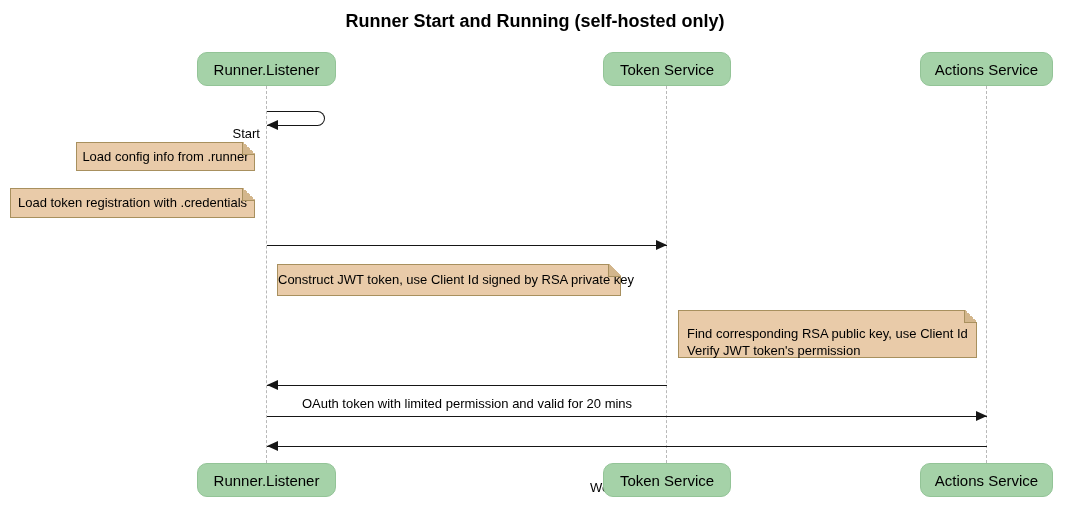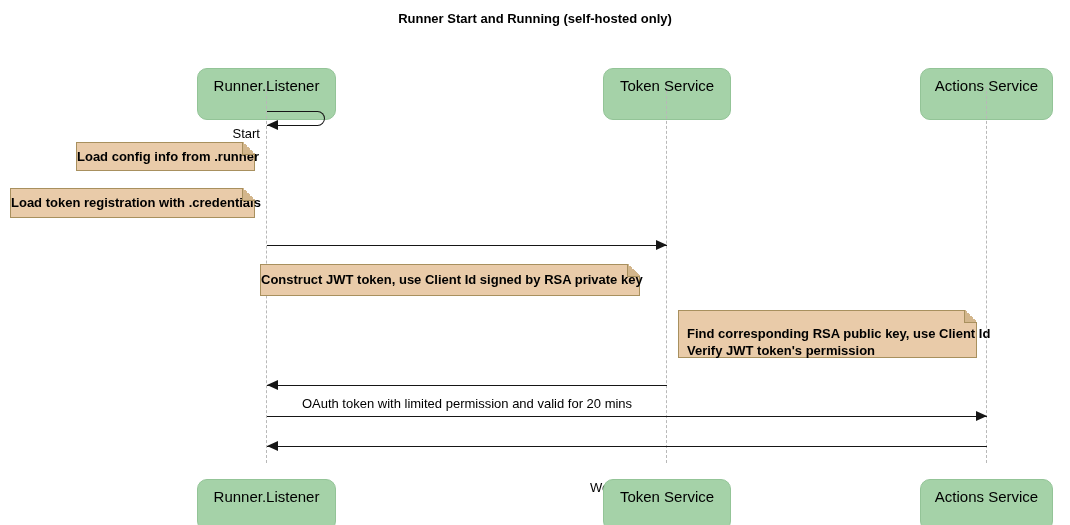--- a/index.html
+++ b/index.html
@@ -23,36 +23,35 @@
     position: relative;
     width: 1070px;
     height: 525px;
     background: var(--background);
     overflow: hidden;
   }
   .diagram-title {
     position: absolute;
     left: 0; top: 11px; width: 100%;
     text-align: center;
-    font-size: 13px;
+    font-size: 18px;
     font-weight: bold;
     white-space: nowrap;
   }
   .participant {
     position: absolute;
-    height: 52px;
+    height: 34px;
     line-height: 33px;
     text-align: center;
     font-size: 15px;
     background: var(--participant-fill);
     border: 1px solid var(--participant-border);
     border-radius: 10px;
     box-sizing: border-box;
     white-space: nowrap;
-    margin-top: 16px;
   }
   .lifeline {
     position: absolute;
     top: 86px;
     height: 377px;
     width: 0;
     border-left: 1px dashed var(--lifeline);
   }
   .msg-label {
     position: absolute;
@@ -96,21 +95,20 @@
     background: linear-gradient(225deg, var(--background) 0 50%, var(--note-fold) 50% 100%);
     border-left: 1px solid var(--note-border);
     border-bottom: 1px solid var(--note-border);
     box-sizing: border-box;
   }
   .note.single {
     text-align: center;
   }
   .note .note-line {
     line-height: 17px;
-    font-weight: bold;
   }
   .note.multi { padding: 14px 8px; }
 </style>
 </head>
 <body>
 
 <div class="canvas">
 
   <div class="diagram-title">Runner Start and Running (self-hosted only)</div>
 
@@ -130,21 +128,21 @@
     <span class="note-line">Load config info from .runner</span>
   </div>
 
   <div class="note single" style="left:10px; top:188px; width:245px; height:30px; line-height:28px;">
     <span class="note-line">Load token registration with .credentials</span>
   </div>
 
   <div class="msg-line" style="left:267px; top:245px; width:400px;"></div>
   <div class="arrowhead right" style="left:656px; top:240px;"></div>
 
-  <div class="note single" style="left:260px; top:264px; width:380px; height:32px; line-height:30px;">
+  <div class="note single" style="left:277px; top:264px; width:344px; height:32px; line-height:30px;">
     <span class="note-line">Construct JWT token, use Client Id signed by RSA private key</span>
   </div>
 
   <div class="note multi" style="left:678px; top:310px; width:299px; height:48px;">
     <div class="note-line">Find corresponding RSA public key, use Client Id</div>
     <div class="note-line">Verify JWT token's permission</div>
   </div>
 
   <div class="msg-label" style="left:267px; top:372px; width:400px;">OAuth token with limited permission and valid for 20 mins</div>
   <div class="msg-line" style="left:267px; top:385px; width:400px;"></div>

